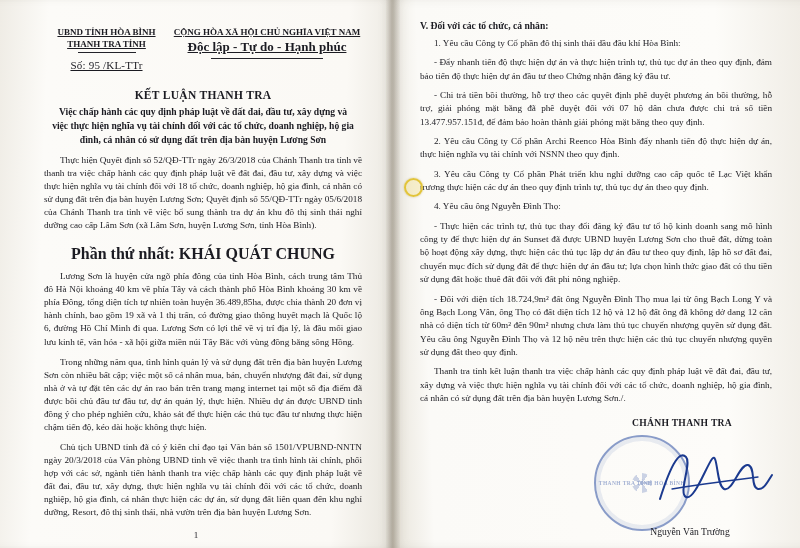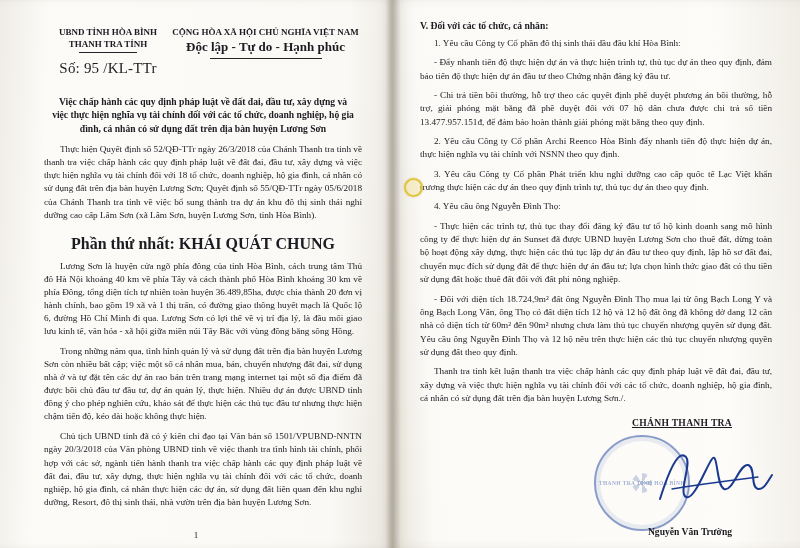--- a/index.html
+++ b/index.html
@@ -57,22 +57,23 @@
     position: absolute;
     top: 0;
     box-sizing: border-box;
   }
   .col-left  { left: 0;    width: 392px; padding: 26px 30px 10px 44px; }
   .col-right { left: 392px; width: 408px; padding: 14px 28px 10px 28px; }
 
   
   .hdr {
     display: flex;
-    justify-content: center;
+    justify-content: space-between;
     align-items: flex-start;
+    text-decoration: underline;
   }
   .hdr-left {
     width: 125px;
     text-align: center;
     line-height: 1.35;
   }
   .hdr-right {
     width: 190px;
     text-align: center;
     line-height: 1.35;
@@ -83,21 +84,21 @@
   .u-line {
     display: block;
     width: 58px;
     height: 1px;
     background: #23232a;
     margin: 2px auto 2px auto;
   }
   .u-line.wide { width: 112px; }
   .hdr-left .num {
     margin-top: 5px;
-    font-size: 15px;
+    font-size: 11px;
     letter-spacing: 0.2px;
   }
   .date-line {
     margin-top: 8px;
     font-size: 9.5px;
     font-style: italic;
     text-align: center;
   }
 
   .title-block {
@@ -176,29 +177,28 @@
   .sign-inner {
     width: 180px;
     text-align: center;
     position: relative;
     height: 120px;
   }
   .sign-title {
     font-size: 9.6px;
     font-weight: bold;
     letter-spacing: 0.3px;
-    text-decoration: underline;
   }
   .sign-name {
     position: absolute;
     bottom: 0;
     left: 16px;
     right: 0;
     font-size: 9.6px;
-    font-weight: bold;
+    font-weight: normal;
   }
   .stamp {
     position: absolute;
     left: 2px;
     top: 18px;
     width: 92px;
     height: 92px;
     border: 2px solid #2d4fa2;
     border-radius: 50%;
     opacity: 0.55;
@@ -270,20 +270,21 @@
         <div class="num">Số: 95 /KL-TTr</div>
       </div>
       <div class="hdr-right">
         <div class="t10 b">CỘNG HÒA XÃ HỘI CHỦ NGHĨA VIỆT NAM</div>
         <div class="t105 b">Độc lập - Tự do - Hạnh phúc</div>
         <span class="u-line wide"></span>
       </div>
     </div>
 
     <div class="title-block">
+      <div class="title-main">KẾT LUẬN THANH TRA</div>
       <div class="title-sub">Việc chấp hành các quy định pháp luật về đất đai, đầu tư, xây dựng và việc thực hiện nghĩa vụ tài chính đối với các tổ chức, doanh nghiệp, hộ gia đình, cá nhân có sử dụng đất trên địa bàn huyện Lương Sơn</div>
     </div>
 
     <p class="para">Thực hiện Quyết định số 52/QĐ-TTr ngày 26/3/2018 của Chánh Thanh tra tỉnh về thanh tra việc chấp hành các quy định pháp luật về đất đai, đầu tư, xây dựng và việc thực hiện nghĩa vụ tài chính đối với 18 tổ chức, doanh nghiệp, hộ gia đình, cá nhân có sử dụng đất trên địa bàn huyện Lương Sơn; Quyết định số 55/QĐ-TTr ngày 05/6/2018 của Chánh Thanh tra tỉnh về việc bổ sung thành tra dự án khu đô thị sinh thái nghỉ dưỡng cao cấp Lâm Sơn (xã Lâm Sơn, huyện Lương Sơn, tỉnh Hòa Bình).</p>
 
     <div class="section-head">Phần thứ nhất: KHÁI QUÁT CHUNG</div>
 
     <p class="para">Lương Sơn là huyện cửa ngõ phía đông của tỉnh Hòa Bình, cách trung tâm Thủ đô Hà Nội khoảng 40 km về phía Tây và cách thành phố Hòa Bình khoảng 30 km về phía Đông, tổng diện tích tự nhiên toàn huyện 36.489,85ha, được chia thành 20 đơn vị hành chính, bao gồm 19 xã và 1 thị trấn, có đường giao thông huyết mạch là Quốc lộ 6, đường Hồ Chí Minh đi qua. Lương Sơn có lợi thế về vị trí địa lý, là đầu mối giao lưu kinh tế, văn hóa - xã hội giữa miền núi Tây Bắc với vùng đồng bằng sông Hồng.</p>
     <p class="para">Trong những năm qua, tình hình quản lý và sử dụng đất trên địa bàn huyện Lương Sơn còn nhiều bất cập; việc một số cá nhân mua, bán, chuyển nhượng đất đai, sử dụng nhà ở và tự đặt tên các dự án rao bán trên trang mạng internet tại một số địa điểm đã được bồi chủ đầu tư đầu tư, dự án quản lý, thực hiện. Nhiều dự án được UBND tỉnh đồng ý cho phép nghiên cứu, khảo sát để thực hiện các thủ tục đầu tư nhưng thực hiện chậm tiến độ, kéo dài hoặc không thực hiện.</p>
     <p class="para">Chủ tịch UBND tỉnh đã có ý kiến chỉ đạo tại Văn bản số 1501/VPUBND-NNTN ngày 20/3/2018 của Văn phòng UBND tỉnh về việc thanh tra tình hình tài chính, phối hợp với các sở, ngành tiến hành thanh tra việc chấp hành các quy định pháp luật về đất đai, đầu tư, xây dựng, thực hiện nghĩa vụ tài chính đối với các tổ chức, doanh nghiệp, hộ gia đình, cá nhân thực hiện các dự án, sử dụng đất liên quan đến khu nghỉ dưỡng, Resort, đô thị sinh thái, nhà vườn trên địa bàn huyện Lương Sơn.</p>

